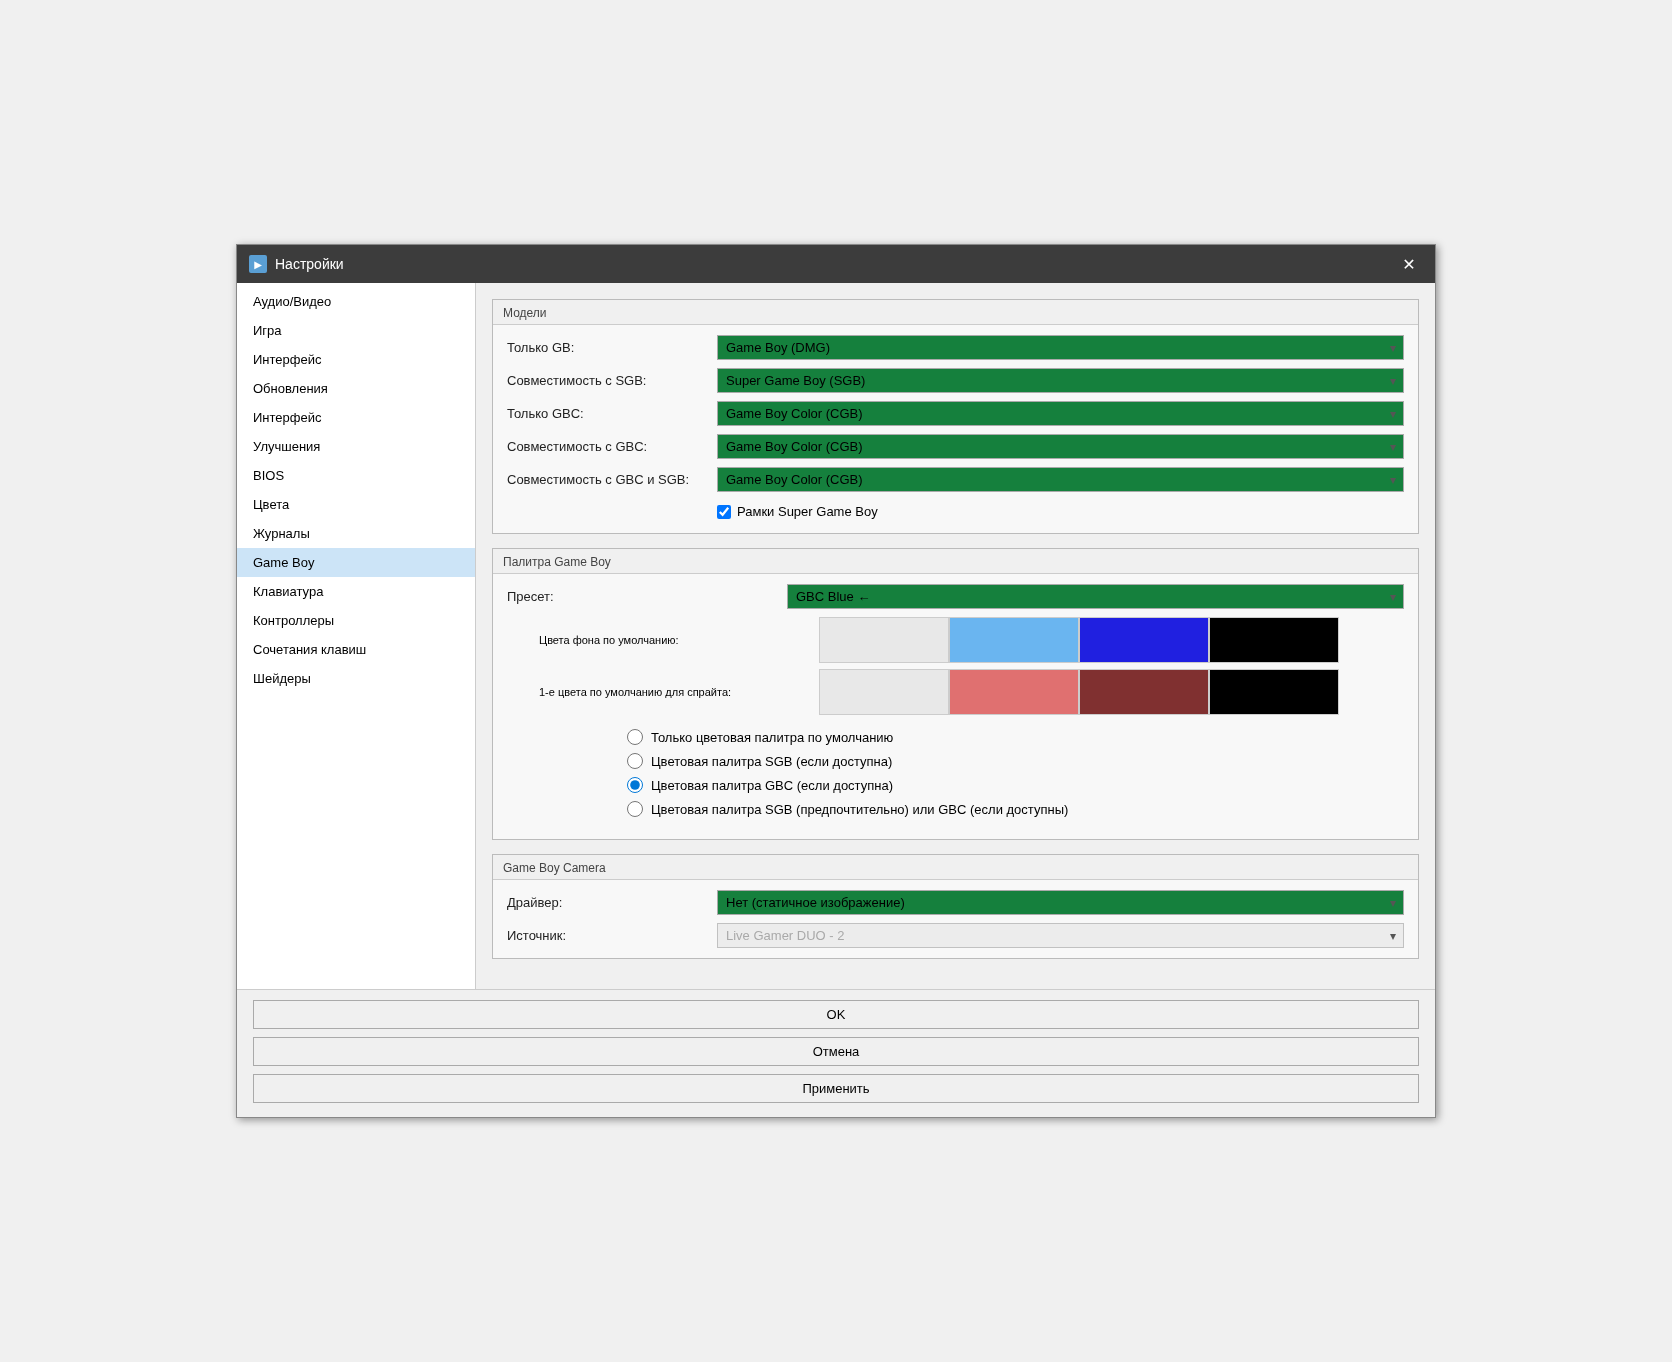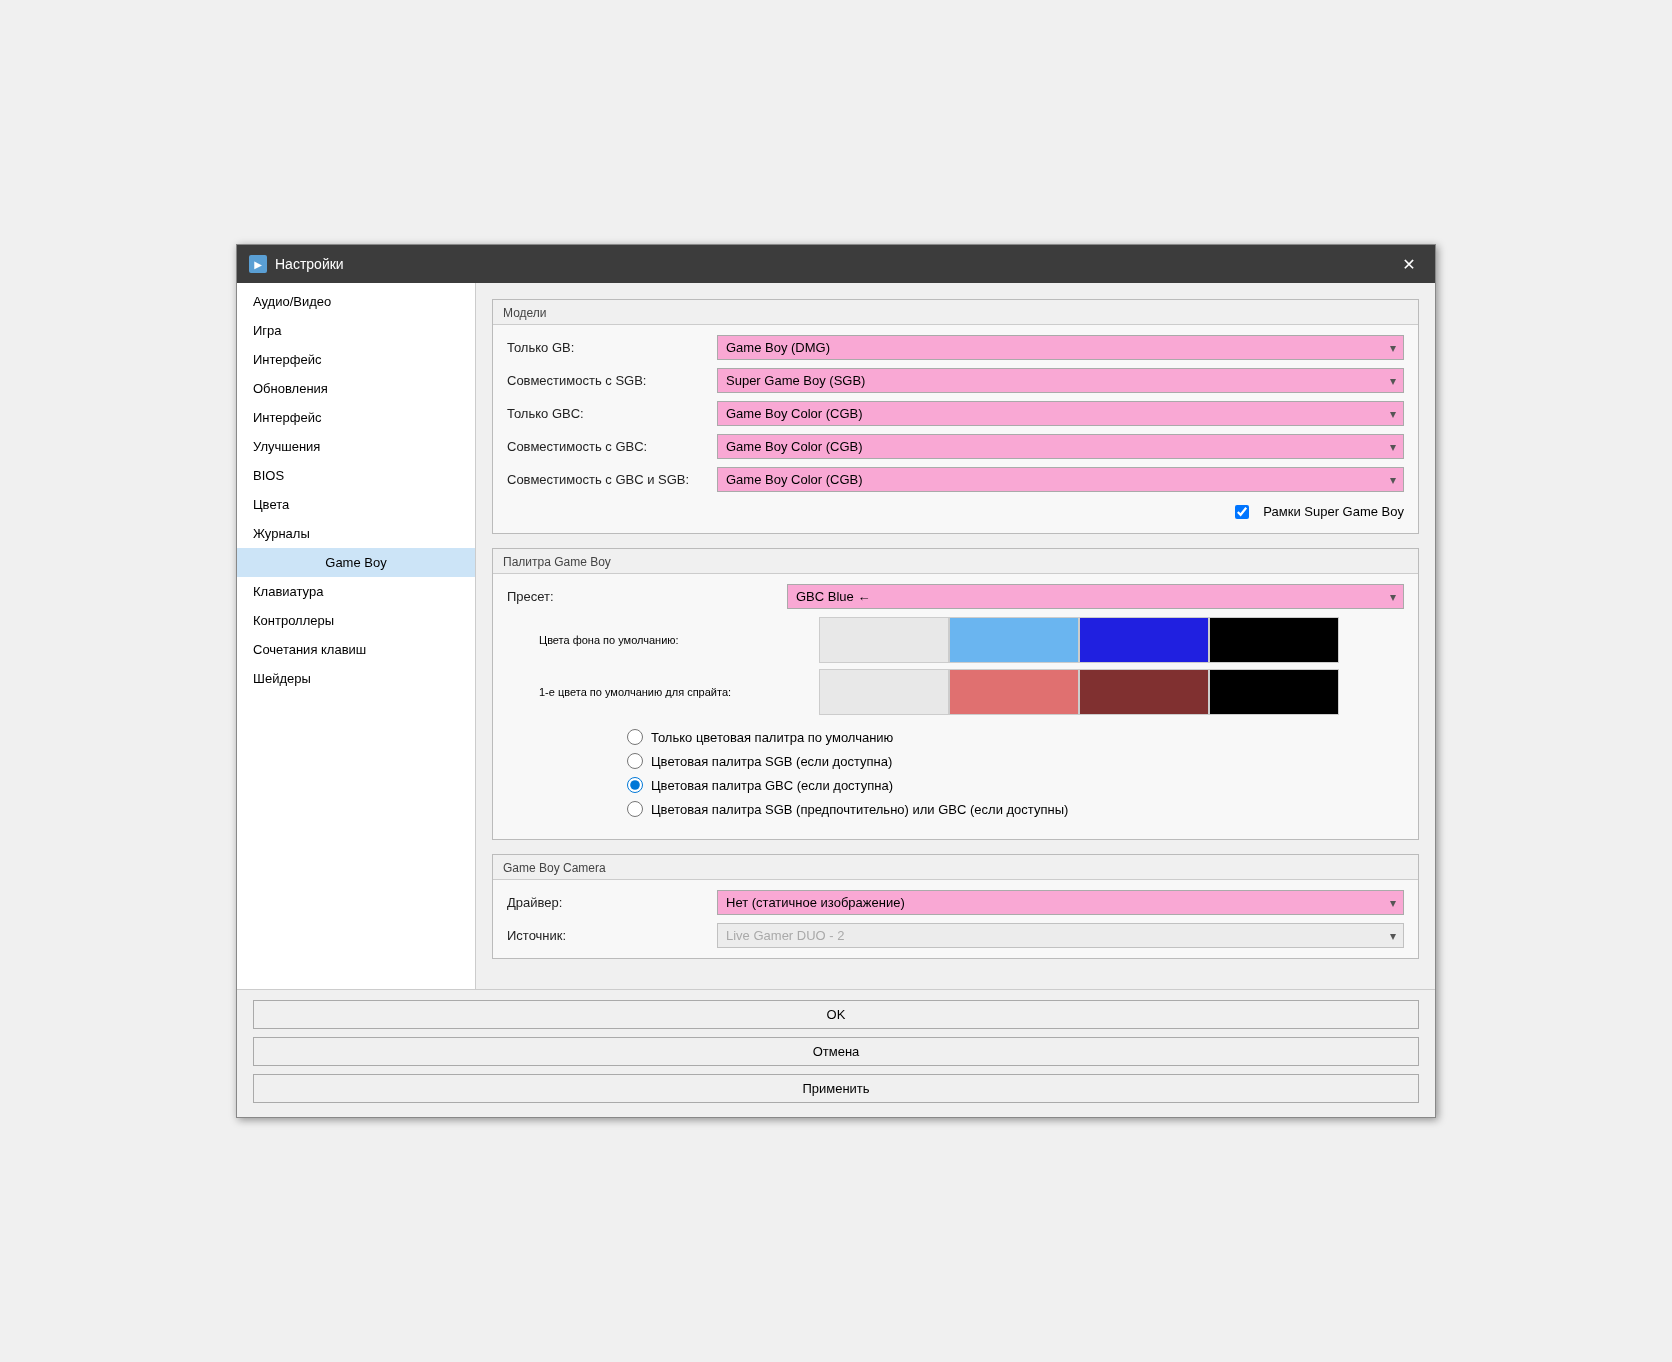--- a/index.html
+++ b/index.html
@@ -71,21 +71,20 @@
     }
     .sidebar-item {
       padding: 7px 16px;
       cursor: pointer;
       color: #000;
       font-size: 13px;
     }
     .sidebar-item.active {
       background: #cce4f7;
       color: #000;
-      text-align: center;
     }
     .content {
       flex: 1;
       padding: 16px;
       overflow-y: auto;
     }
     .section {
       border: 1px solid #bbb;
       margin-bottom: 14px;
       background: #f8f8f8;
@@ -116,21 +115,21 @@
       flex: 1;
     }
     .select-wrapper {
       position: relative;
       width: 100%;
     }
     .select-wrapper select {
       width: 100%;
       padding: 4px 28px 4px 8px;
       border: 1px solid #aaa;
-      background: #f9a8d4;
+      background: #15803d;
       font-size: 13px;
       appearance: none;
       -webkit-appearance: none;
       cursor: pointer;
       border-radius: 0;
     }
     .select-wrapper::after {
       content: '▾';
       position: absolute;
       right: 8px;
@@ -140,24 +139,23 @@
       color: #555;
       font-size: 12px;
     }
     .select-wrapper select:disabled {
       background: #e8e8e8;
       color: #888;
     }
     .checkbox-row {
       display: flex;
       align-items: center;
-      gap: 14px;
+      gap: 6px;
       padding: 4px 0;
       margin-left: 210px;
-      justify-content: flex-end;
     }
     .checkbox-row input[type="checkbox"] {
       width: 14px;
       height: 14px;
     }
     .palette-section .form-label {
       width: 280px;
     }
     .color-swatches {
       display: flex;

